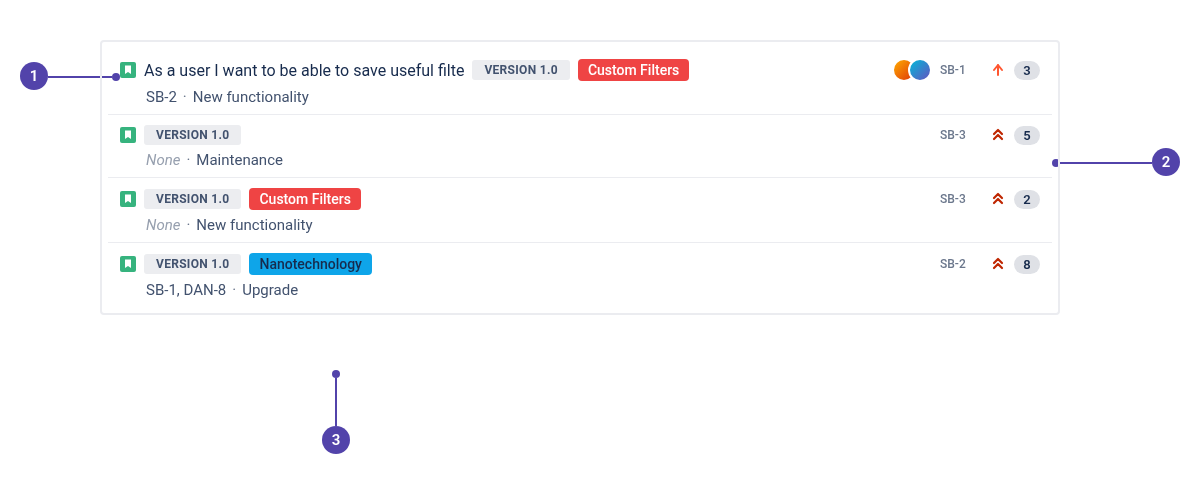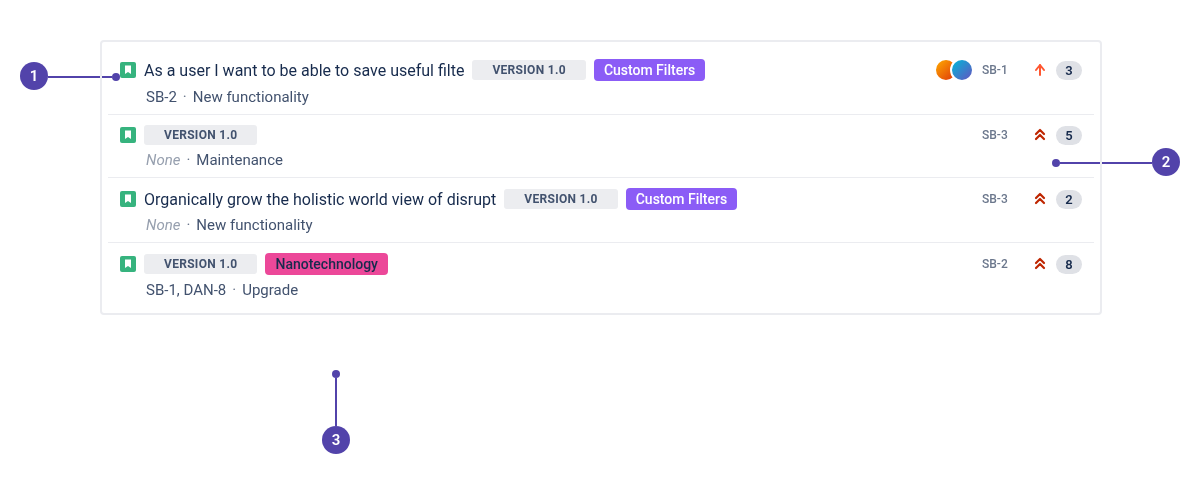--- a/index.html
+++ b/index.html
@@ -7,21 +7,21 @@
       font-family: -apple-system, BlinkMacSystemFont, "Segoe UI", Roboto, sans-serif;
       background: #fff;
       padding: 40px;
       color: #172b4d;
     }
     .panel {
       border: 2px solid #ebecf0;
       border-radius: 4px;
       position: relative;
       margin-left: 60px;
-      margin-right: 58px;
+      margin-right: 100px;
       padding: 6px;
     }
     .row {
       border-bottom: 1px solid #ebecf0;
       padding: 10px 12px 8px 12px;
       position: relative;
     }
     .row:last-child { border-bottom: none; }
     .row-top {
       display: flex;
@@ -48,34 +48,34 @@
       color: #172b4d;
       white-space: nowrap;
       overflow: hidden;
     }
     .version-badge {
       background: #ecedf0;
       color: #42526e;
       font-weight: 700;
       font-size: 12px;
       letter-spacing: 0.3px;
-      padding: 3px 20px;
+      padding: 3px 12px;
       border-radius: 3px;
       flex-shrink: 0;
     }
     .epic-badge {
       color: #fff;
       font-size: 14px;
       font-weight: 500;
       padding: 3px 10px;
       border-radius: 4px;
       flex-shrink: 0;
     }
-    .epic-darkblue { background: #8b5cf6; }
-    .epic-yellow { background: #ec4899; color: #172b4d; }
+    .epic-darkblue { background: #ef4444; }
+    .epic-yellow { background: #0ea5e9; color: #172b4d; }
     .spacer { flex: 1; }
     .avatars {
       display: flex;
       flex-shrink: 0;
     }
     .avatar {
       width: 24px;
       height: 24px;
       border-radius: 50%;
       margin-left: -8px;
@@ -209,21 +209,20 @@
       <span class="dot">·</span>
       <span>Maintenance</span>
     </div>
   </div>
     <div class="row">
     <div class="row-top">
       <svg class="story-icon" viewBox="0 0 16 16">
     <rect x="0" y="0" width="16" height="16" rx="2" fill="#36b37e"></rect>
     <path d="M5 3.5 h6 v8.5 l-3 -2 l-3 2 z" fill="#fff"></path>
   </svg>
-      <span class="summary">Organically grow the holistic world view of disrupt</span>
       <span class="version-badge">VERSION 1.0</span>
       <span class="epic-badge epic-darkblue">Custom Filters</span>
       <span class="spacer"></span>
 
       <span class="key">SB-3</span>
       <svg class="priority-icon" viewBox="0 0 16 16">
     <path d="M4 7 L8 3 L12 7" stroke="#bf2600" stroke-width="2.2" fill="none" stroke-linecap="round" stroke-linejoin="round"></path>
     <path d="M4 12 L8 8 L12 12" stroke="#bf2600" stroke-width="2.2" fill="none" stroke-linecap="round" stroke-linejoin="round"></path>
   </svg>
       <span class="count-badge">2</span>

